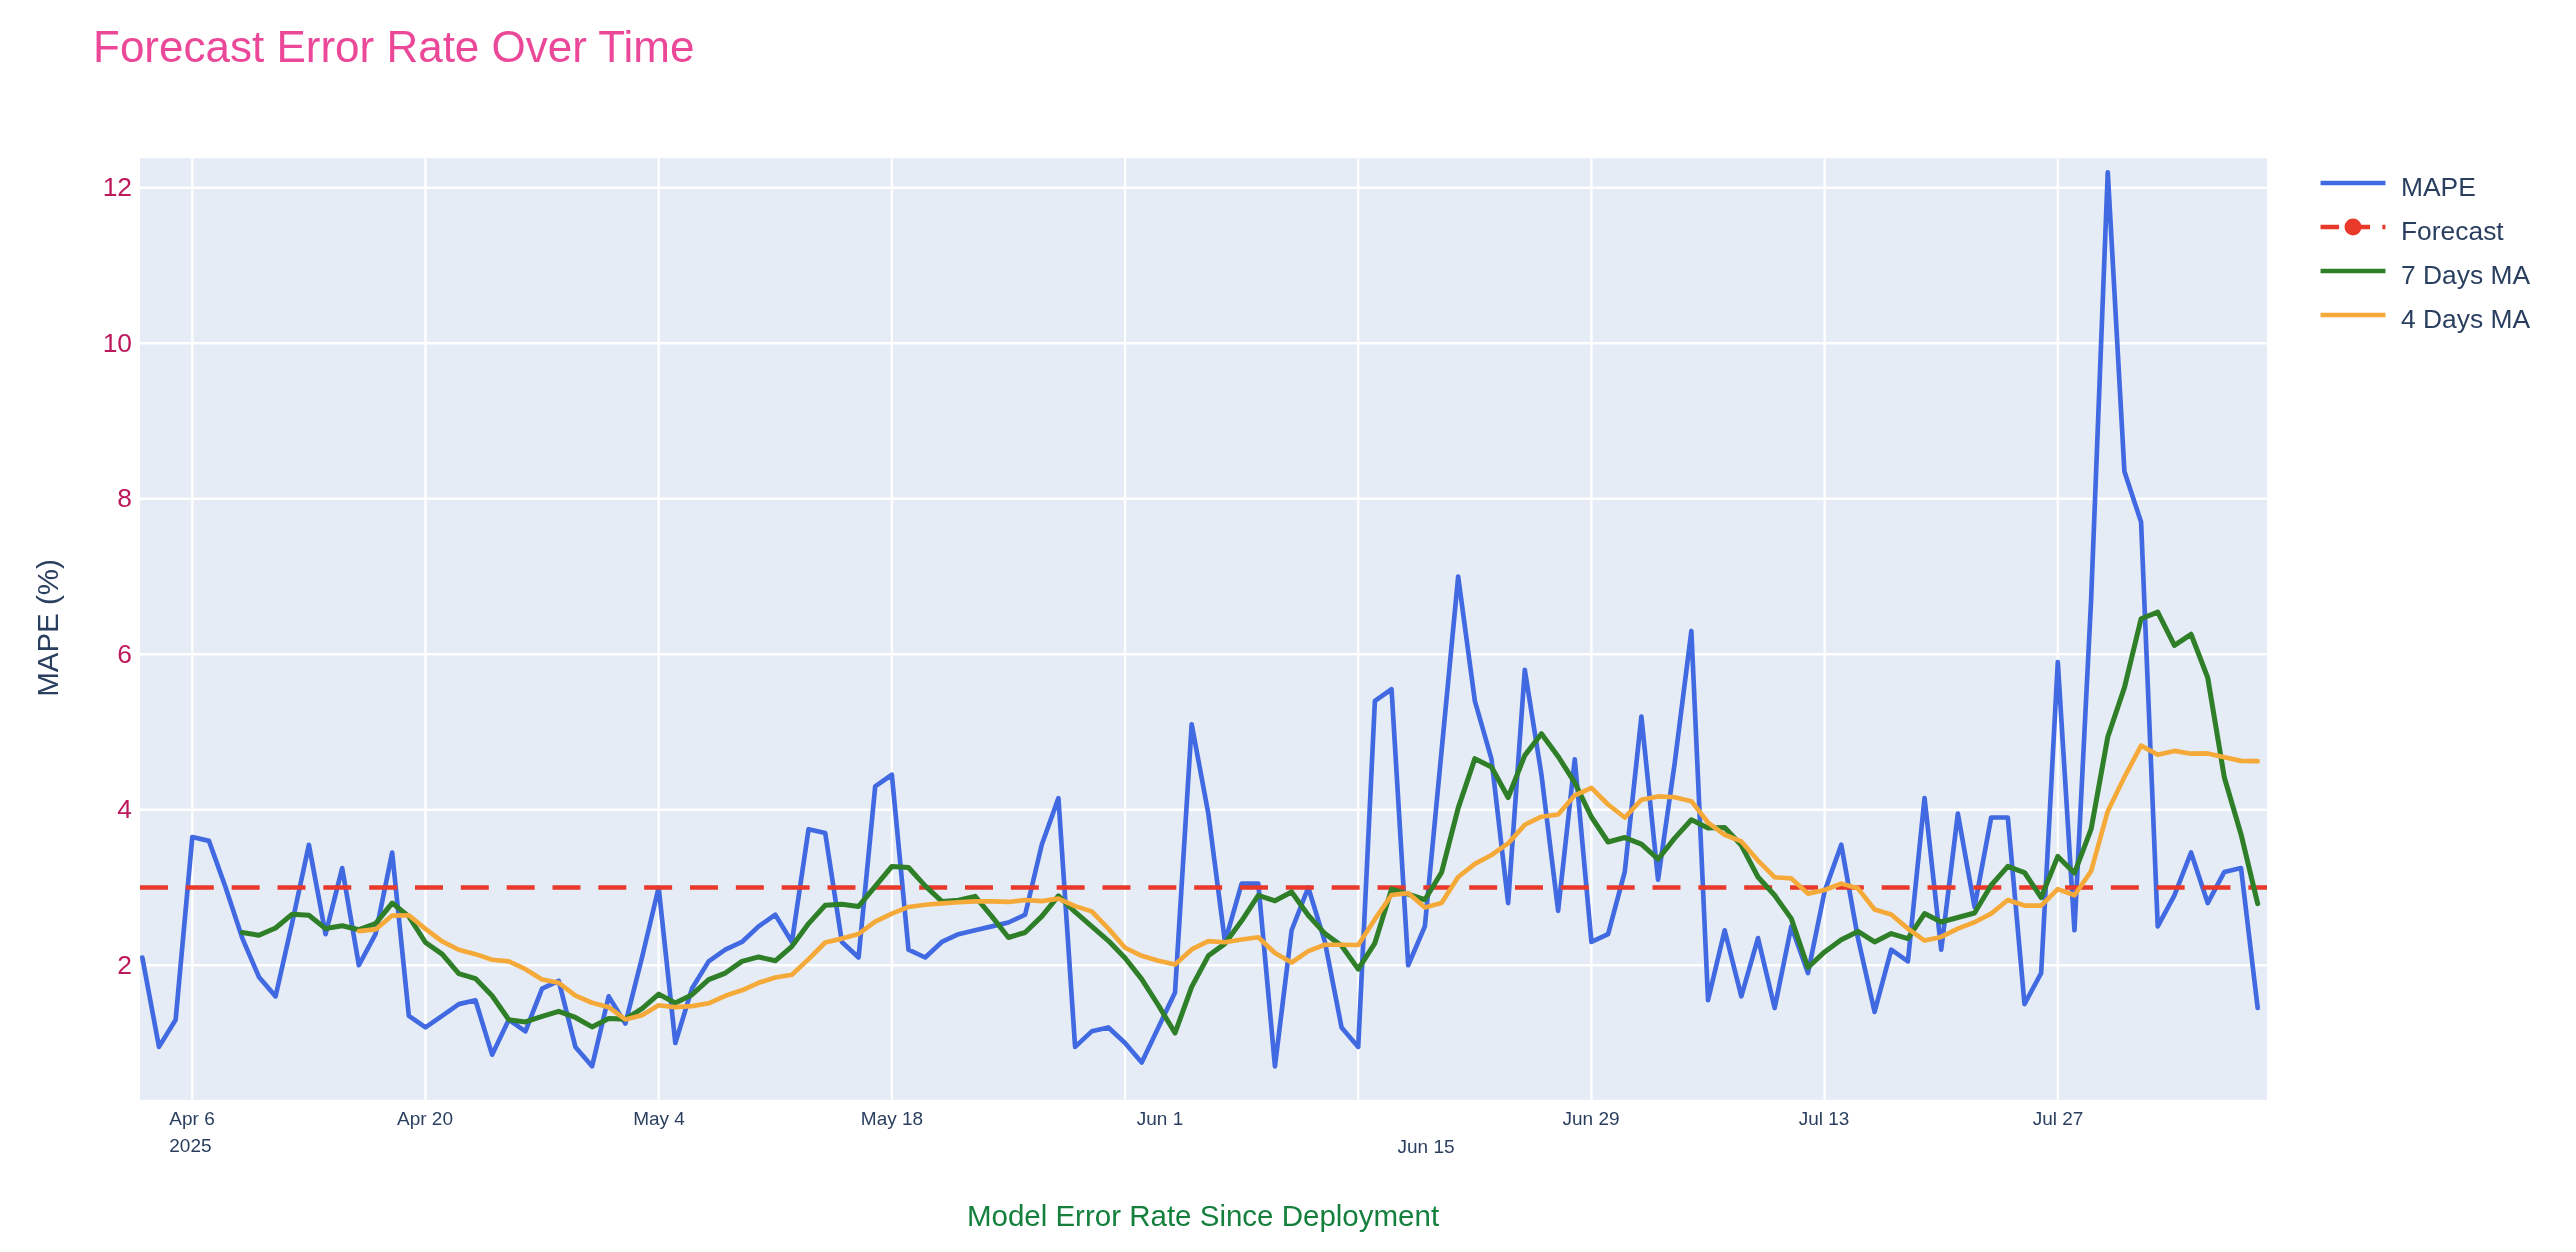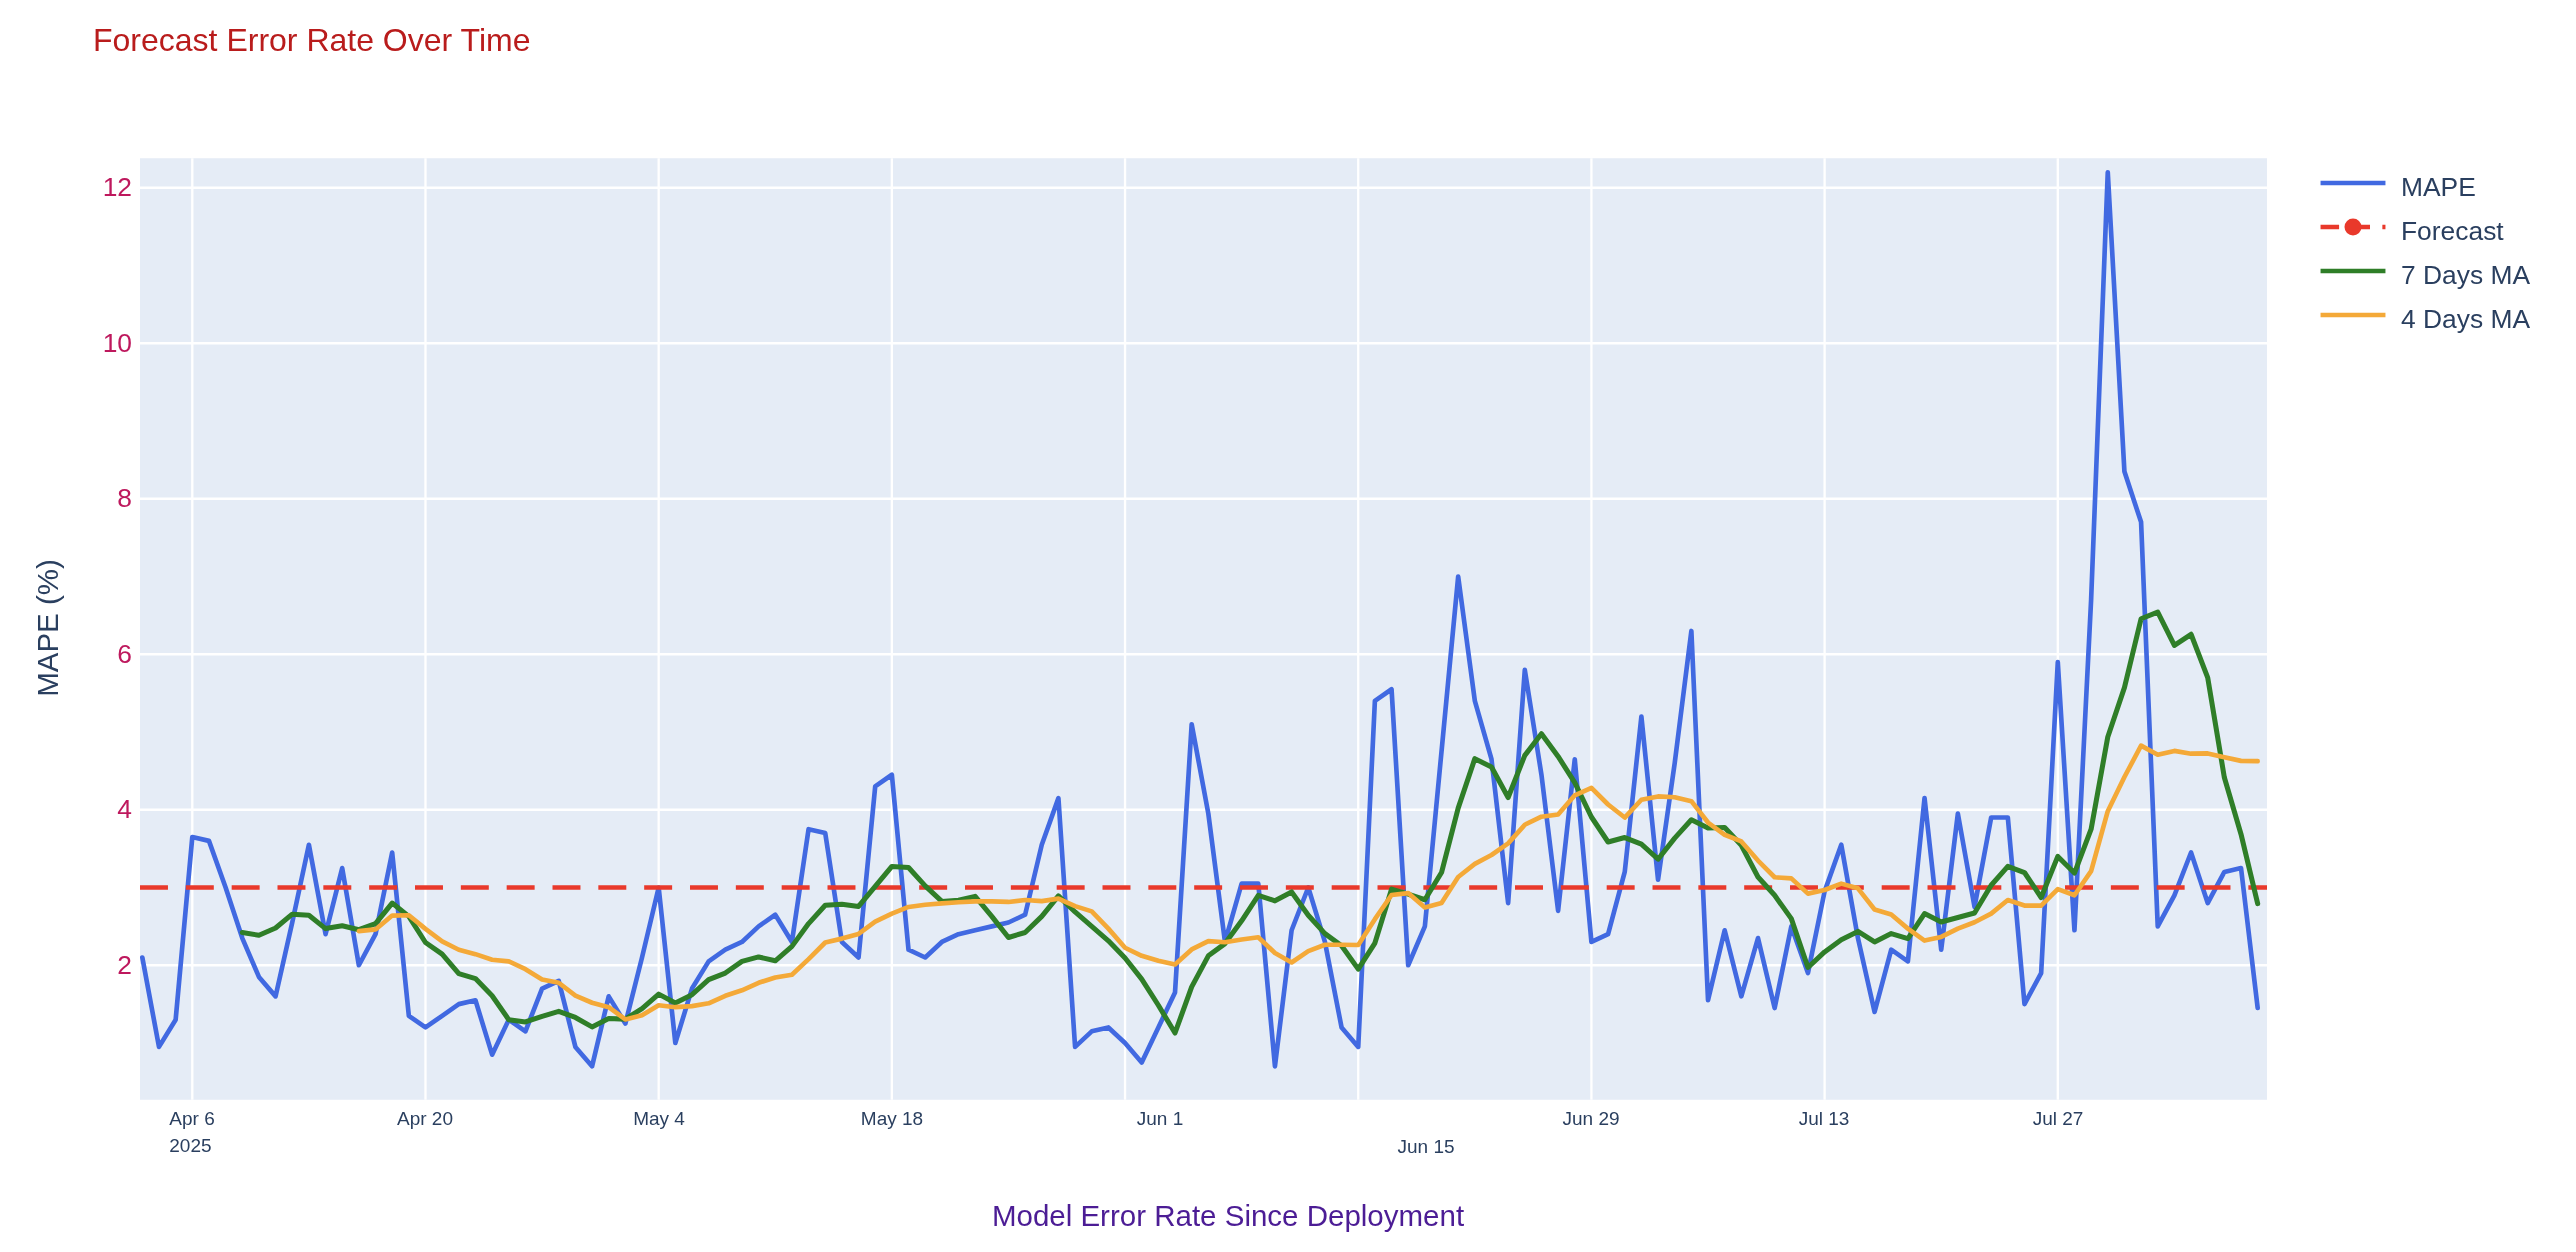--- a/index.html
+++ b/index.html
@@ -1,26 +1,26 @@
 <!DOCTYPE html>
 <html style="font-size:12.4px"><head>
 <meta charset="utf-8">
 <style>
   html,body{margin:0;padding:0;background:#ffffff;}
   body{width:2576px;height:1252px;position:relative;overflow:hidden;
        font-family:"Liberation Sans","DejaVu Sans",sans-serif;}
-  .chart-title{position:absolute;left:93px;top:22px;font-size:32px;color:#b91c1c;}
+  .chart-title{position:absolute;left:93px;top:22px;font-size:44px;color:#ec4899;}
   .plot-wrap{position:absolute;left:140px;top:158px;width:2127px;height:942px;}
   .ytick{position:absolute;right:2444px;transform:translateY(-50%);font-size:26.4px;color:#be185d;white-space:nowrap;}
   .xtick{position:absolute;top:1108px;transform:translateX(-50%);font-size:19px;color:#2a3f5f;text-align:center;white-space:nowrap;}
   .xtick .sub{display:block;margin-top:5.4px;text-align:left;}
   .y-axis-title{position:absolute;left:48px;top:628px;transform:translate(-50%,-50%) rotate(-90deg);
        font-size:29.5px;color:#2a3f5f;white-space:nowrap;}
   .x-axis-title{position:absolute;left:1203px;top:1199px;transform:translateX(-50%);
-       font-size:29.5px;color:#4c1d95;white-space:nowrap;margin-left:25px;}
+       font-size:29.5px;color:#15803d;white-space:nowrap;}
   .legend{position:absolute;left:2319px;top:172px;display:flex;flex-direction:column;}
   .legend-item{display:flex;height:44px;cursor:pointer;}
   .legend-item svg{flex:0 0 auto;}
   .legend-item .lbl{margin-left:14px;font-size:26.4px;color:#2a3f5f;white-space:nowrap;}
 </style>
 </head>
 <body>
 
 <div class="chart-title">Forecast Error Rate Over Time</div>
 

